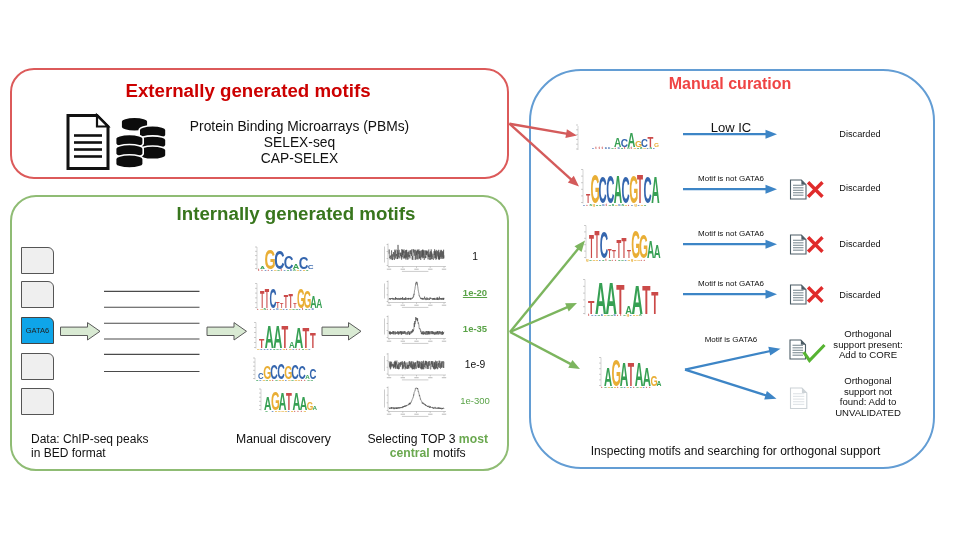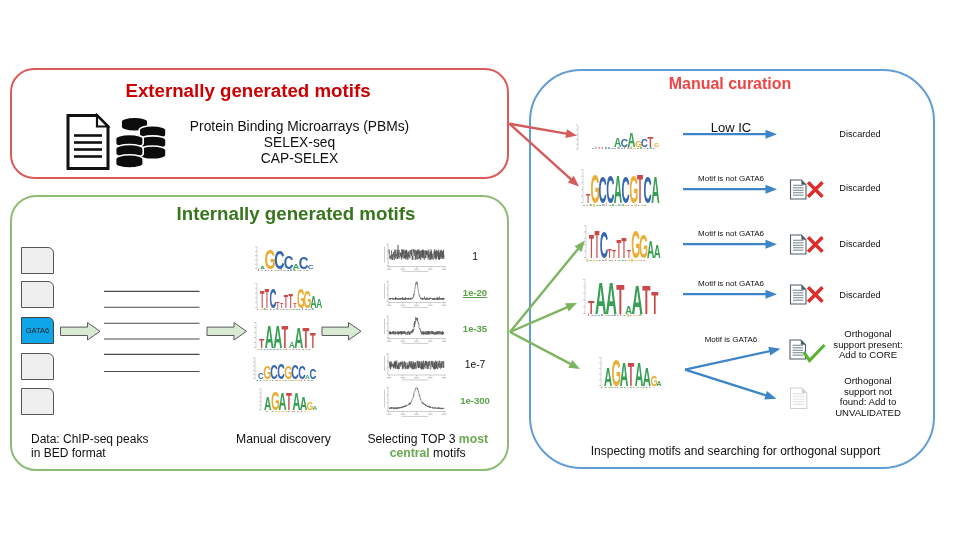--- a/index.html
+++ b/index.html
@@ -8,22 +8,22 @@
 <div style="position:absolute;left:529px;top:75px;width:402px;white-space:nowrap;font-size:16px;font-weight:bold;color:#ef4444;text-align:center;">Manual curation</div>
 <div style="position:absolute;left:189.5px;top:118.9px;width:220px;font-size:13.8px;line-height:16.3px;color:#111;text-align:center;">Protein Binding Microarrays (PBMs)<br>SELEX-seq<br>CAP-SELEX</div>
 <div style="position:absolute;left:21px;top:246.5px;width:31px;height:25px;background:#efefef;border:1px solid #555;border-top-right-radius:6px;"></div>
 <div style="position:absolute;left:21px;top:281.2px;width:31px;height:25px;background:#efefef;border:1px solid #555;border-top-right-radius:6px;"></div>
 <div style="position:absolute;left:21px;top:317.3px;width:31px;height:25px;background:#0ea5e9;border:1px solid #444;border-top-right-radius:6px;font-size:7.5px;color:#222;text-align:center;line-height:25px;">GATA6</div>
 <div style="position:absolute;left:21px;top:352.7px;width:31px;height:25px;background:#efefef;border:1px solid #555;border-top-right-radius:6px;"></div>
 <div style="position:absolute;left:21px;top:388.4px;width:31px;height:25px;background:#efefef;border:1px solid #555;border-top-right-radius:6px;"></div>
 <div style="position:absolute;left:445px;top:250.5px;width:60px;font-size:10.3px;font-weight:normal;color:#111;text-align:center;">1</div>
 <div style="position:absolute;left:445px;top:286.5px;width:60px;font-size:9.5px;font-weight:bold;color:#5aa348;text-align:center;text-decoration:underline;">1e-20</div>
 <div style="position:absolute;left:445px;top:322.5px;width:60px;font-size:9.5px;font-weight:bold;color:#5aa348;text-align:center;">1e-35</div>
-<div style="position:absolute;left:445px;top:358.5px;width:60px;font-size:10.3px;font-weight:normal;color:#111;text-align:center;">1e-7</div>
-<div style="position:absolute;left:445px;top:394.5px;width:60px;font-size:9.5px;font-weight:bold;color:#5aa348;text-align:center;">1e-300</div>
+<div style="position:absolute;left:445px;top:358.5px;width:60px;font-size:10.3px;font-weight:normal;color:#111;text-align:center;">1e-9</div>
+<div style="position:absolute;left:445px;top:394.5px;width:60px;font-size:9.5px;font-weight:normal;color:#5aa348;text-align:center;">1e-300</div>
 <div style="position:absolute;left:31px;top:431.5px;width:160px;font-size:12px;line-height:14.6px;color:#111;text-align:left;">Data: ChIP-seq peaks<br>in BED format</div>
 <div style="position:absolute;left:203.5px;top:431.5px;width:160px;font-size:12.2px;color:#111;text-align:center;">Manual discovery</div>
 <div style="position:absolute;left:347.7px;top:431.5px;width:160px;font-size:12.2px;line-height:14.6px;color:#111;text-align:center;">Selecting TOP 3 <b style="color:#6aa84f">most<br>central</b> motifs</div>
 <div style="position:absolute;left:681px;top:119.8px;width:100px;font-size:13px;color:#111;text-align:center;">Low IC</div>
 <div style="position:absolute;left:681px;top:173.5px;width:100px;font-size:8px;color:#111;text-align:center;">Motif is not GATA6</div>
 <div style="position:absolute;left:681px;top:228.5px;width:100px;font-size:8px;color:#111;text-align:center;">Motif is not GATA6</div>
 <div style="position:absolute;left:681px;top:278.5px;width:100px;font-size:8px;color:#111;text-align:center;">Motif is not GATA6</div>
 <div style="position:absolute;left:681px;top:335px;width:100px;font-size:8px;color:#111;text-align:center;">Motif is GATA6</div>
 <div style="position:absolute;left:820px;top:128.6px;width:80px;font-size:9.2px;color:#111;text-align:center;">Discarded</div>
 <div style="position:absolute;left:820px;top:183.2px;width:80px;font-size:9.2px;color:#111;text-align:center;">Discarded</div>

